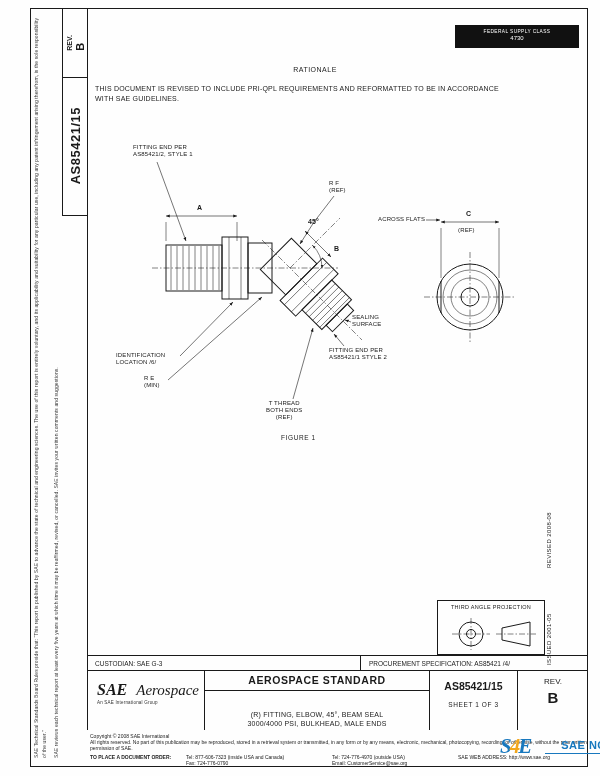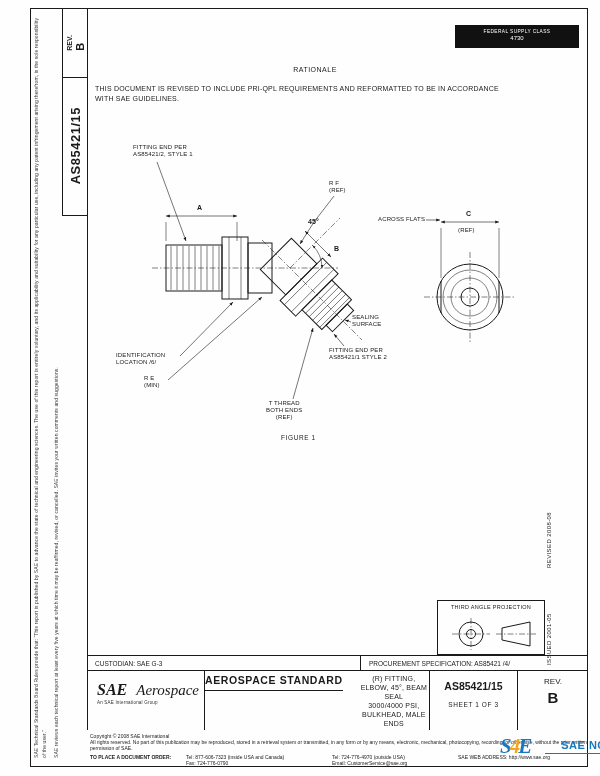--- a/index.html
+++ b/index.html
@@ -57,21 +57,21 @@
   .cust-row .c2 { flex:1; border-left:1.2px solid #1a1a1a; padding-left:8px; height:100%;
                   display:flex; align-items:center; box-sizing:border-box; }
 
   .title-block { left:87px; top:670px; width:501px; height:60px; border-top:1.2px solid #1a1a1a;
                  display:flex; box-sizing:border-box; }
   .tb-cell { border-right:1.2px solid #1a1a1a; box-sizing:border-box; }
   .tb-logo { width:118px; padding:10px 0 0 10px; }
   .sae-word { font-family:"Liberation Serif", serif; font-style:italic; font-weight:bold; font-size:16px; }
   .aero-word { font-family:"Liberation Serif", serif; font-style:italic; font-size:15px; margin-left:9px; }
   .logo-tag { font-size:4.5px; letter-spacing:.2px; margin-top:1px; color:#333; }
-  .tb-main { width:225px; display:flex; flex-direction:row;gap:16px; }
+  .tb-main { width:225px; display:flex; flex-direction:column;gap:16px; }
   .tb-head { height:19px; line-height:19px; text-align:center; font-size:10.5px; font-weight:bold;
              letter-spacing:.6px; border-bottom:1px solid #1a1a1a; }
   .tb-title { flex:1; display:grid; place-content:center; text-align:center; font-size:7px;
               line-height:9px; letter-spacing:.2px; }
   .tb-num { width:88px; text-align:center; }
   .tb-num .num { font-size:10.5px; font-weight:bold; margin-top:9px; }
   .tb-num .sheet { font-size:6.5px; letter-spacing:.6px; margin-top:9px; }
   .tb-rev { flex:1; text-align:center; border-right:none; }
   .tb-rev .rl { font-size:8px; margin-top:6px; }
   .tb-rev .rv { font-size:15px; font-weight:bold; margin-top:3px; }

